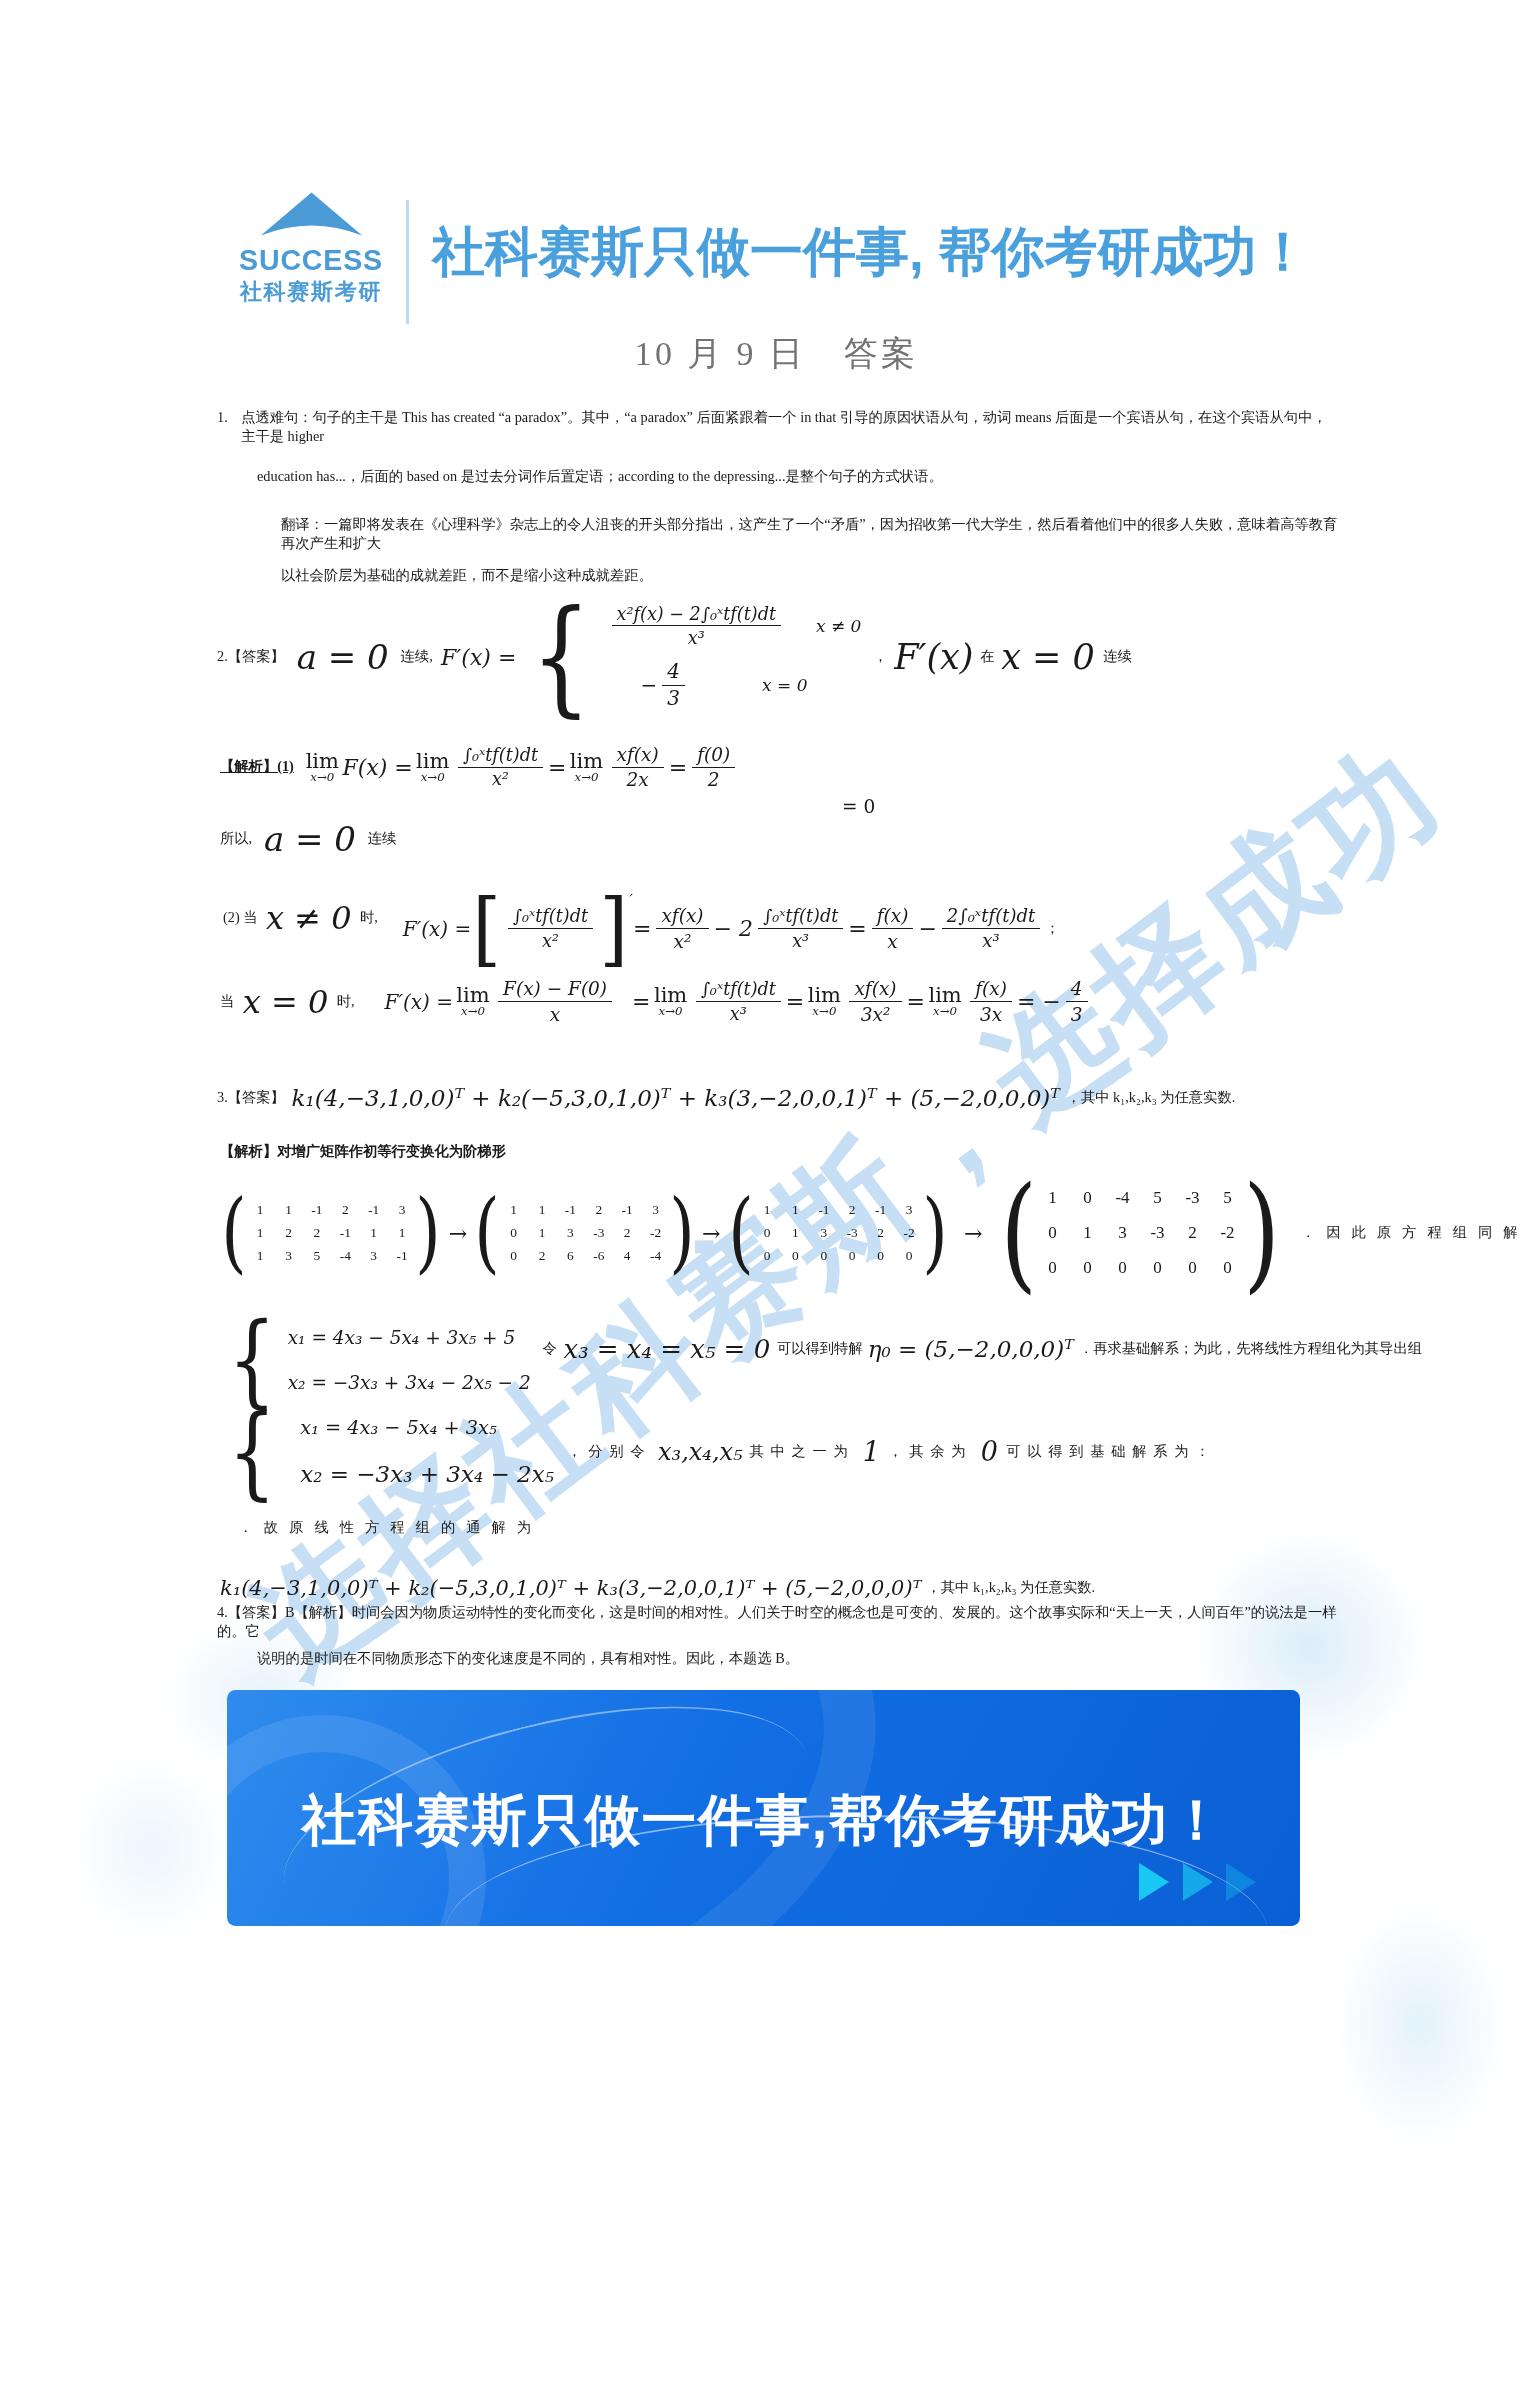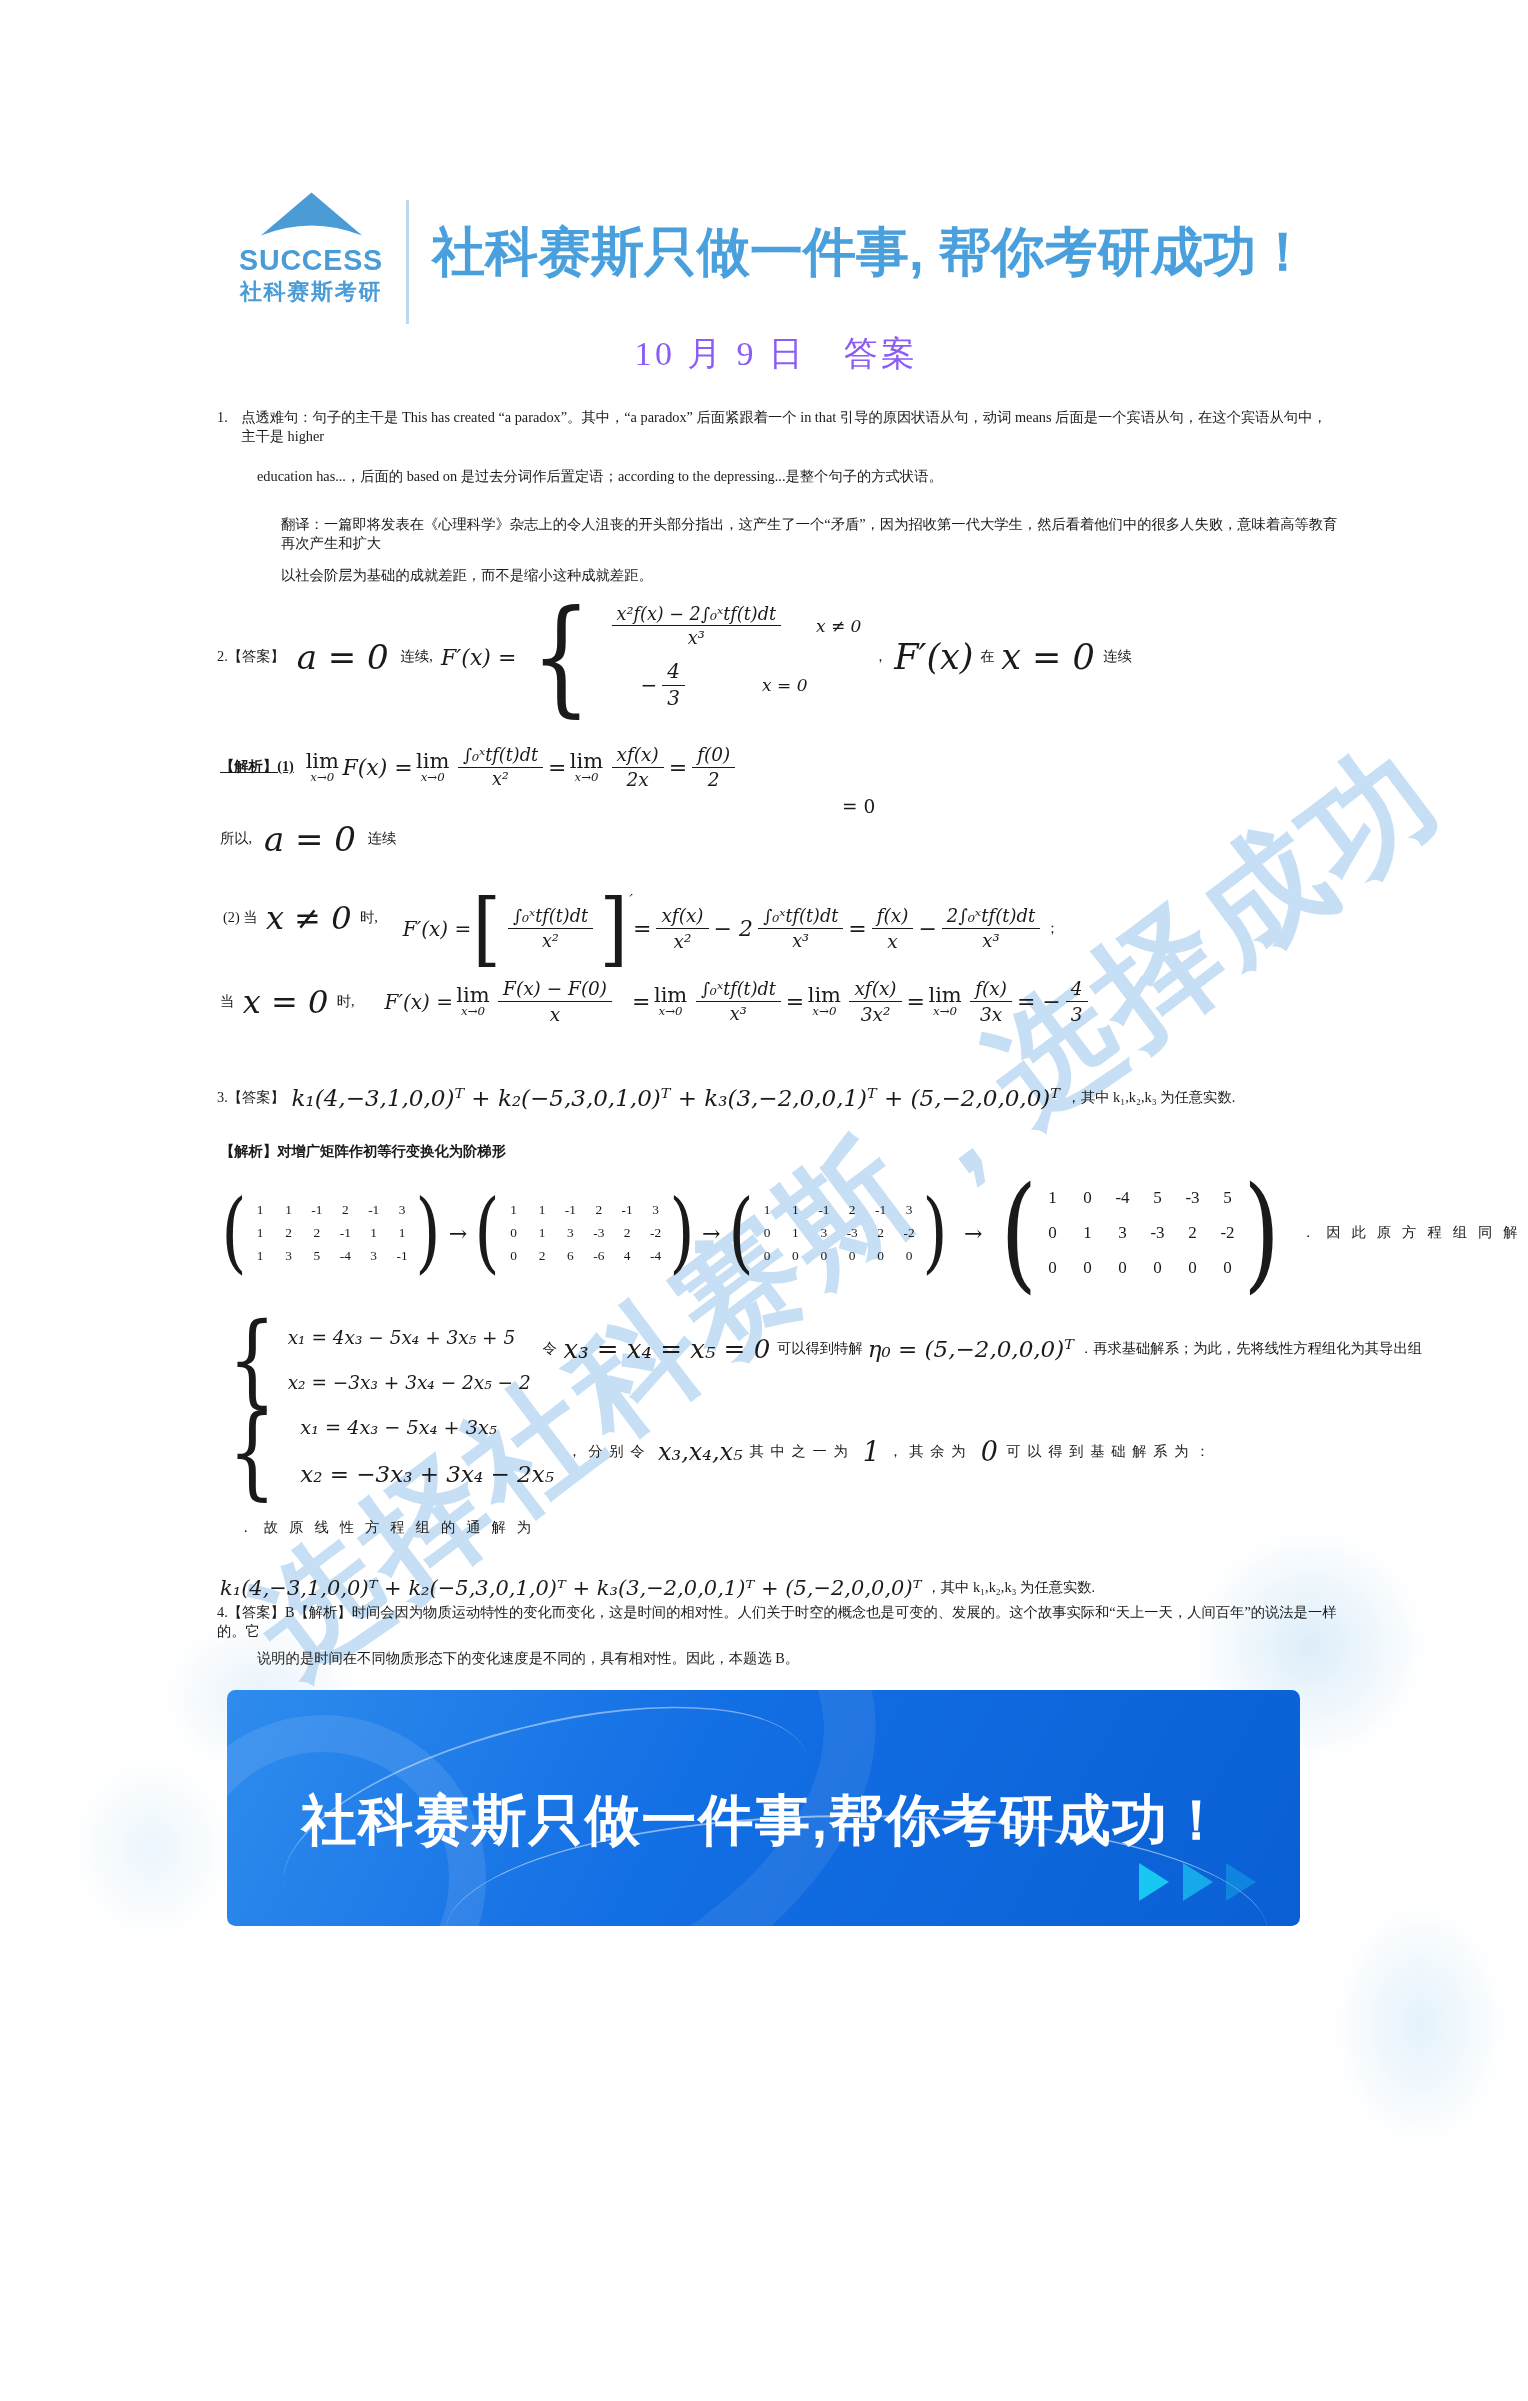--- a/index.html
+++ b/index.html
@@ -19,21 +19,21 @@
 
   
   .logo{position:absolute;left:225px;top:190px;width:172px;text-align:center;color:#4a9bd6;
         font-family:"Liberation Sans","DejaVu Sans",sans-serif;}
   .logo-brand{font-size:28.6px;font-weight:700;letter-spacing:0.8px;margin-top:1.7px;}
   .logo-sub{font-size:22px;font-weight:700;letter-spacing:1.7px;}
   .hdivider{position:absolute;left:406px;top:200px;width:3.4px;height:124px;background:#bcd9ef;}
   .slogan{position:absolute;left:432px;top:217px;width:907px;font-size:53px;font-weight:800;
           color:#4aa0dc;font-family:"Liberation Sans","DejaVu Sans",sans-serif;white-space:nowrap;}
   .doc-title{position:absolute;left:218px;top:331px;width:1117px;text-align:center;
-             font-size:34px;color:#8b5cf6;letter-spacing:3.4px;}
+             font-size:34px;color:#737373;letter-spacing:3.4px;}
 
   
   .t{font-size:14.3px;line-height:1.35;}
   .row{position:absolute;display:flex;align-items:center;}
   .rowtop{position:absolute;display:flex;align-items:flex-start;}
   .num{margin-right:13.4px;}
 
   
   .m{font-family:"DejaVu Serif","DejaVu Sans",serif;font-style:italic;}
   .big{font-size:34px;}

